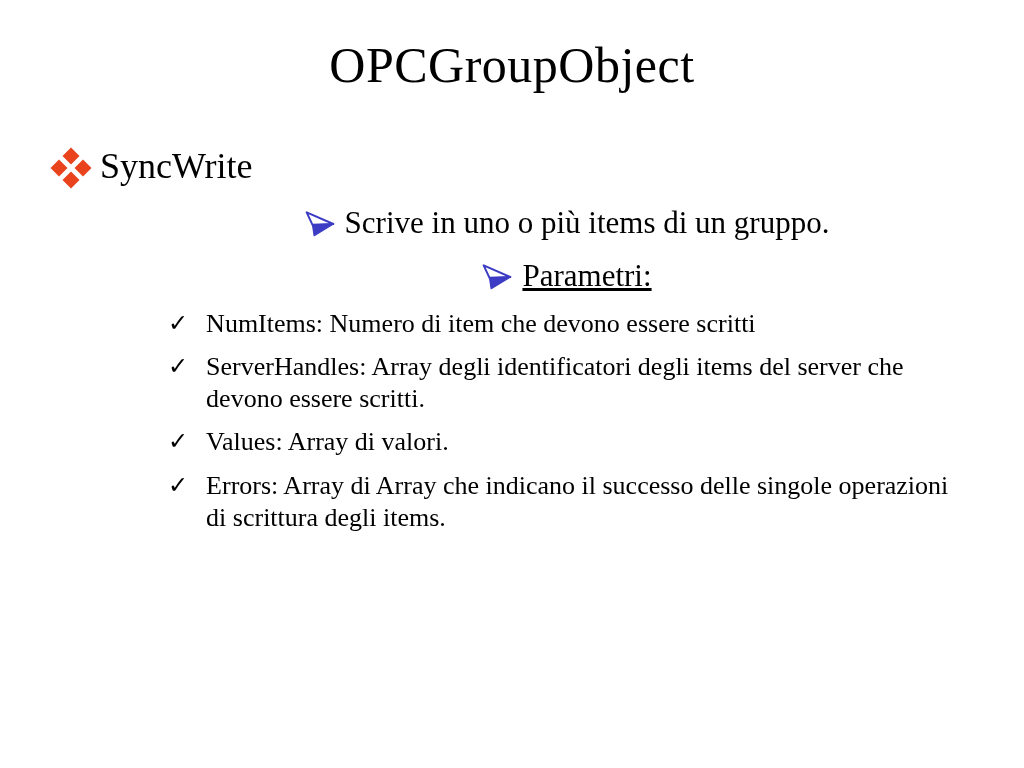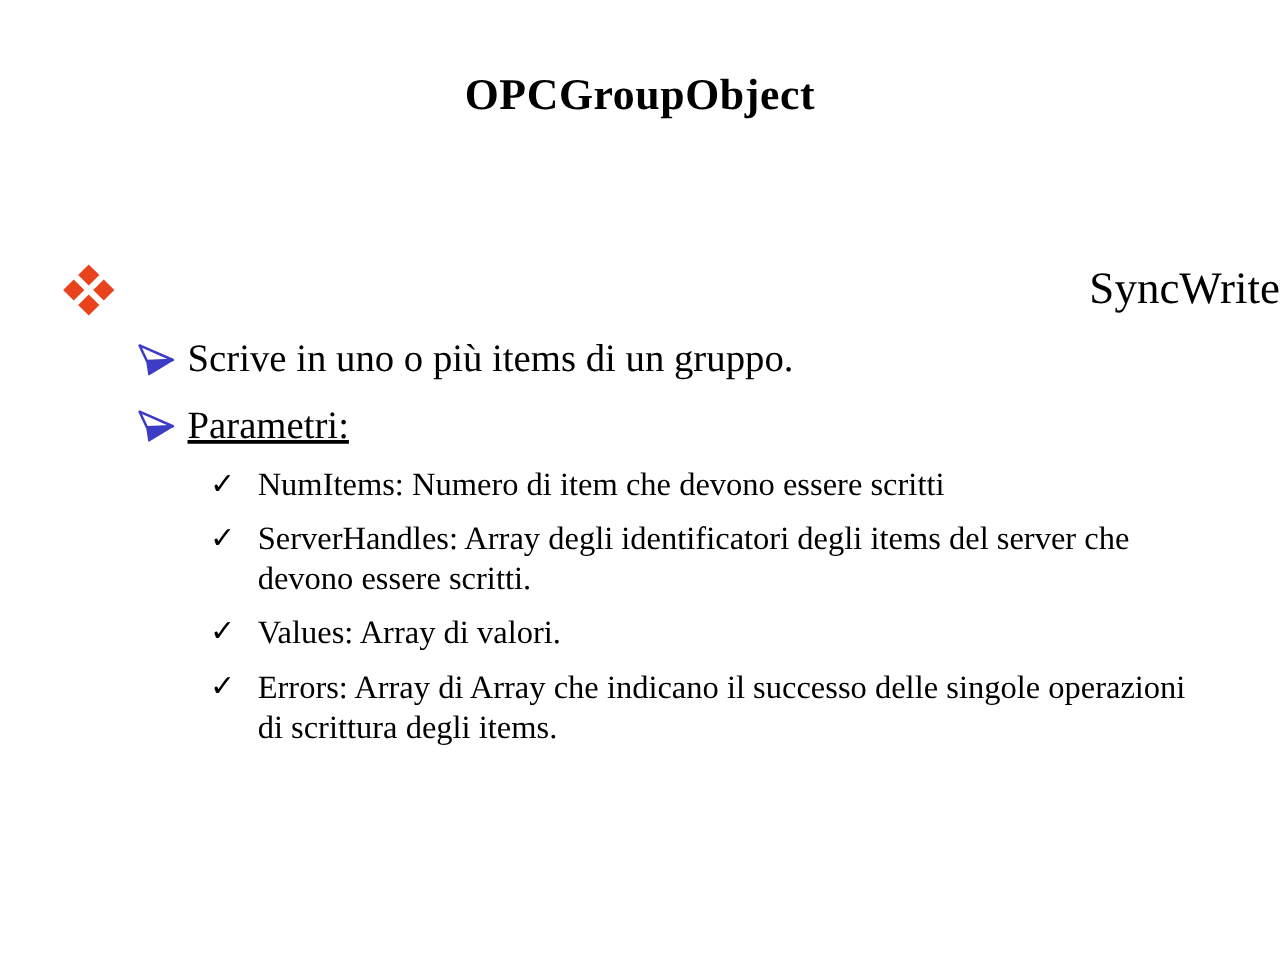--- a/index.html
+++ b/index.html
@@ -10,37 +10,36 @@
     color: #000000;
     overflow: hidden;
   }
   .slide {
     position: relative;
     width: 1024px;
     height: 768px;
     background: #ffffff;
   }
   .slide-title {
-    padding-top: 56px;
+    padding-top: 36px;
     text-align: center;
-    font-size: 35px;
-    font-weight: bold;
+    font-size: 50px;
+    font-weight: normal;
     letter-spacing: 0.5px;
   }
   .bullet-row {
     display: flex;
     align-items: flex-start;
   }
   
   .l1 {
-    margin-top: 114px;
+    margin-top: 52px;
     margin-left: 52px;
     font-size: 36px;
     line-height: 1.15;
-    justify-content: space-between;
   }
   .l1 .text { margin-left: 10px; }
   .diamond-cluster {
     position: relative;
     width: 38px;
     height: 38px;
     margin-top: 3px;
     flex: 0 0 auto;
   }
   .diamond-cluster span {
@@ -52,20 +51,21 @@
   }
   .diamond-cluster .d-top    { left: 13px; top: 1px; }
   .diamond-cluster .d-left   { left: 1px;  top: 13px; }
   .diamond-cluster .d-right  { left: 25px; top: 13px; }
   .diamond-cluster .d-bottom { left: 13px; top: 25px; }
   
   .l2 {
     margin-left: 110px;
     font-size: 31px;
     line-height: 1.2;
+    justify-content: center;
   }
   .l2-first { margin-top: 17px; }
   .l2-next  { margin-top: 15px; text-decoration: underline; }
   .l2 .text { margin-left: 10px; }
   .arrow-icon {
     flex: 0 0 auto;
     width: 30px;
     height: 30px;
     margin-top: 5px;
   }

